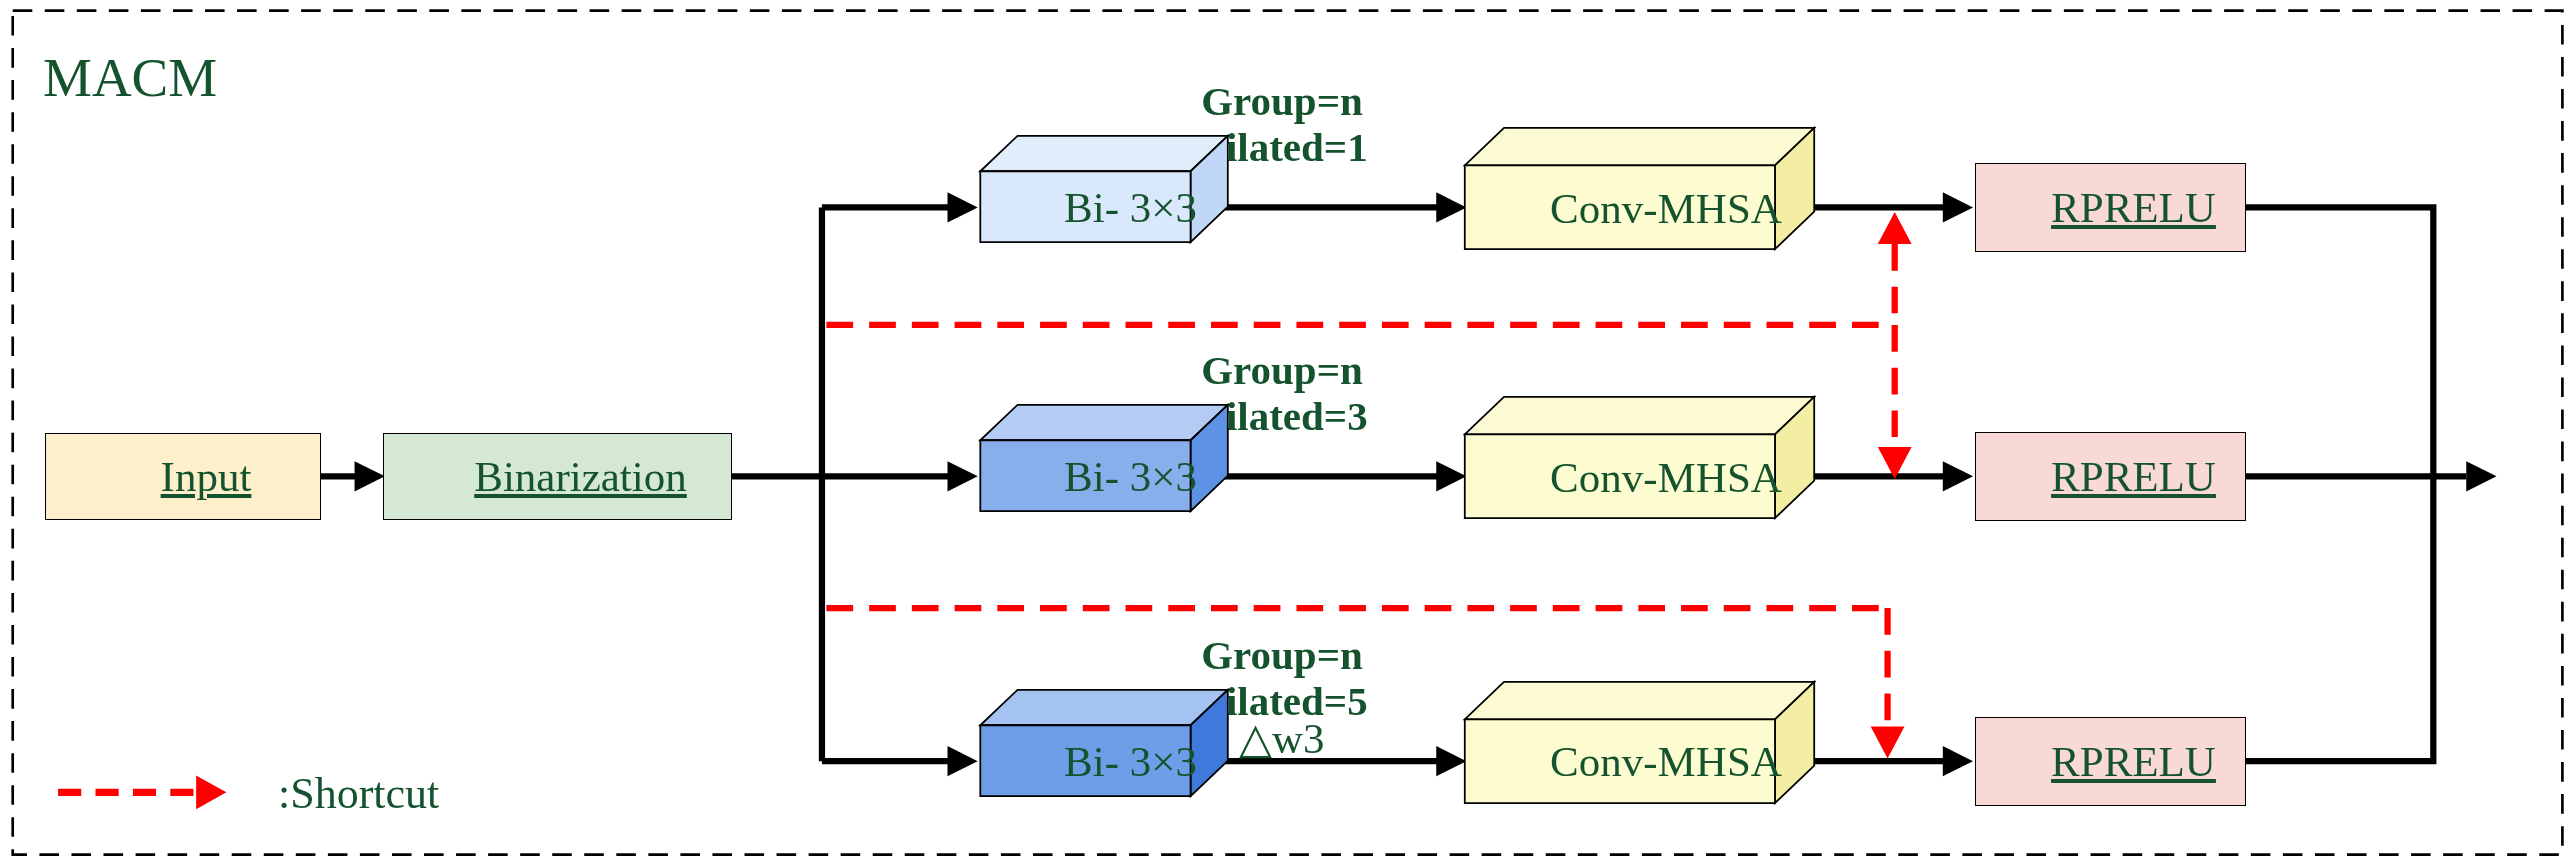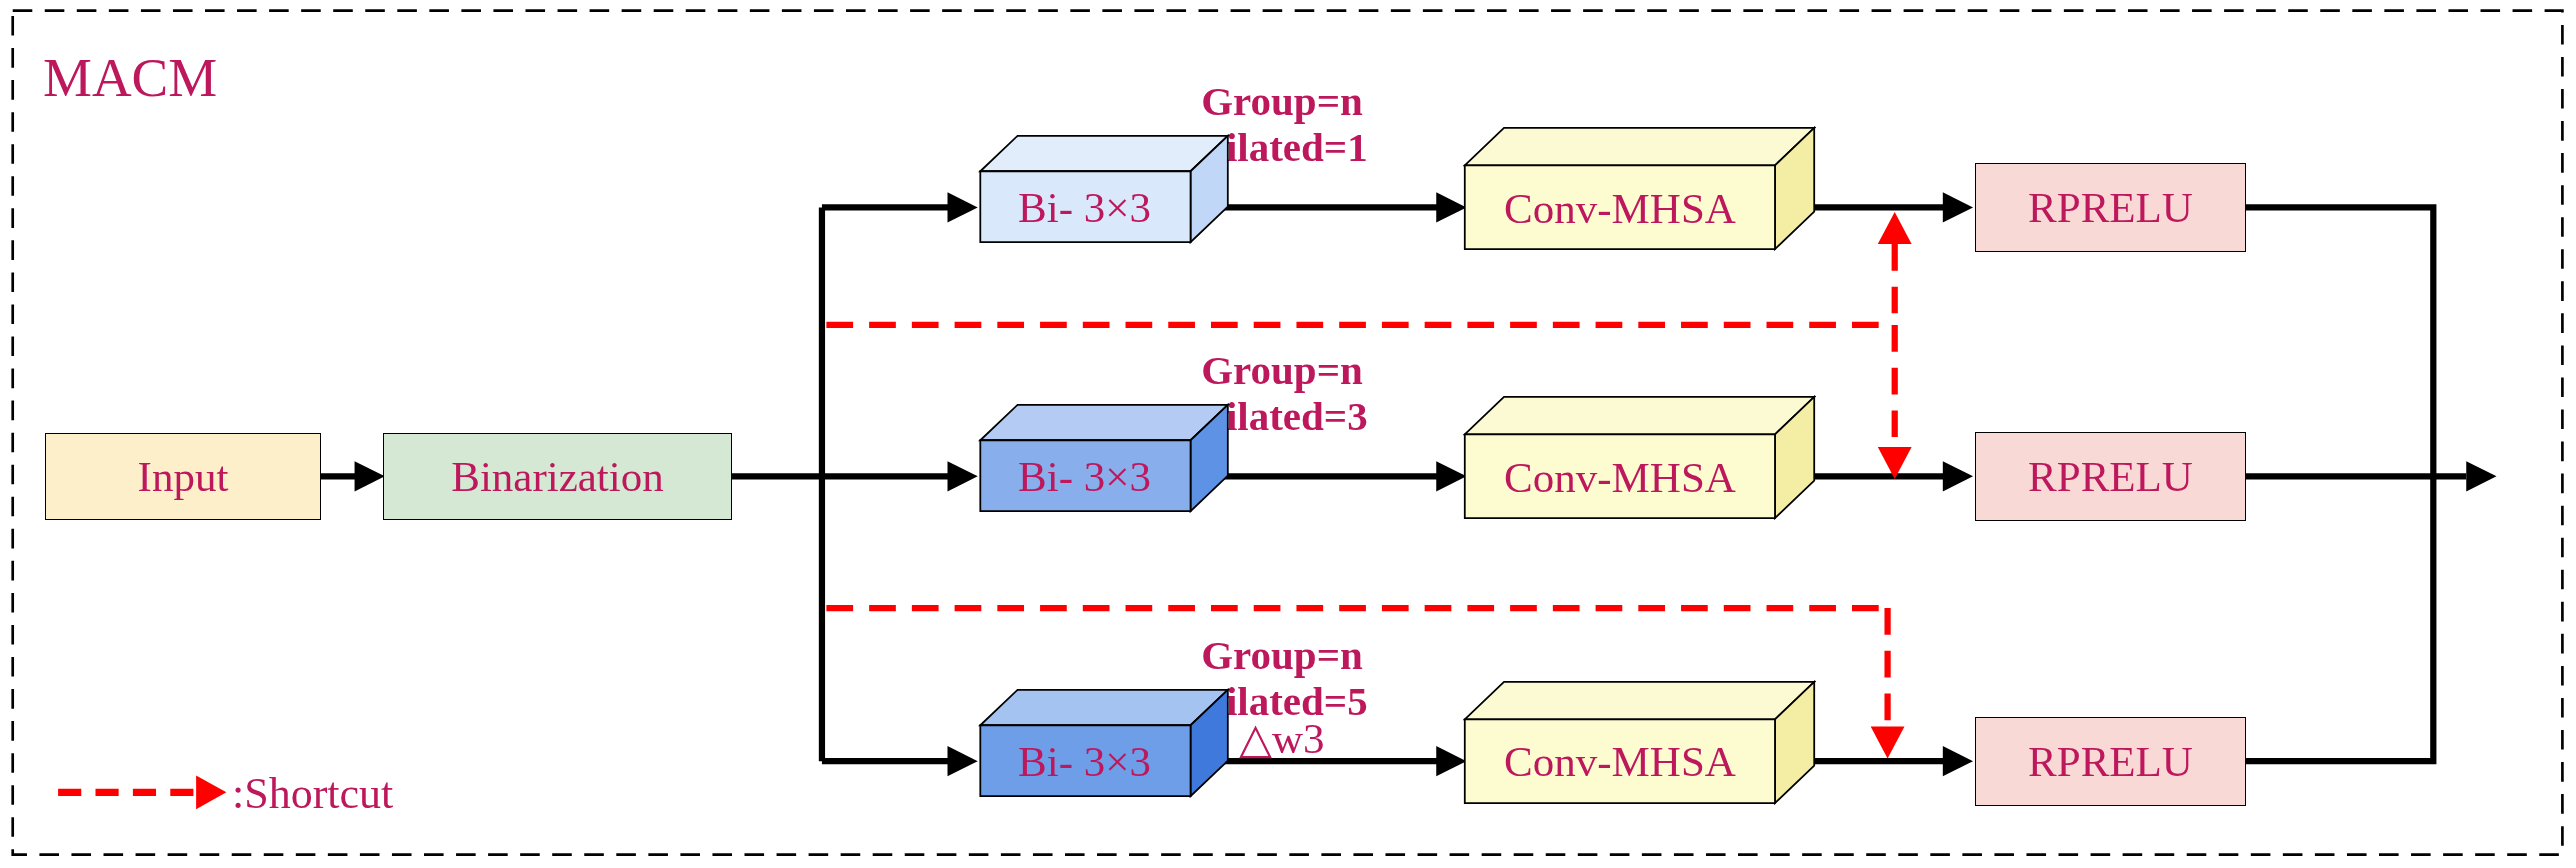--- a/index.html
+++ b/index.html
@@ -2,26 +2,26 @@
 <html style="font-size:14.2px"><head>
 <meta charset="utf-8">
 <style>
   html,body{margin:0;padding:0;background:#ffffff;}
   .canvas{
     position:relative;
     width:2576px;
     height:868px;
     background:#ffffff;
     font-family:"Liberation Serif", serif;
-    color:#be185d;
+    color:#14532d;
     overflow:hidden;
   }
   .abs{position:absolute;}
-  .lbl{display:flex;align-items:center;justify-content:center;white-space:nowrap;}
-  .node{border:1.8px solid #000;box-sizing:border-box;}
+  .lbl{display:flex;align-items:center;justify-content:center;white-space:nowrap;padding-left:46px;}
+  .node{border:1.8px solid #000;box-sizing:border-box;text-decoration:underline;}
   .f62{font-size:55px;}
   .f50{font-size:44px;}
   .f48{font-size:43px;}
   .f46{font-size:41px;line-height:46px;font-weight:bold;}
   .grouplbl{text-align:center;}
   svg.layer{position:absolute;left:0;top:0;pointer-events:none;}
 </style>
 </head>
 <body>
 

